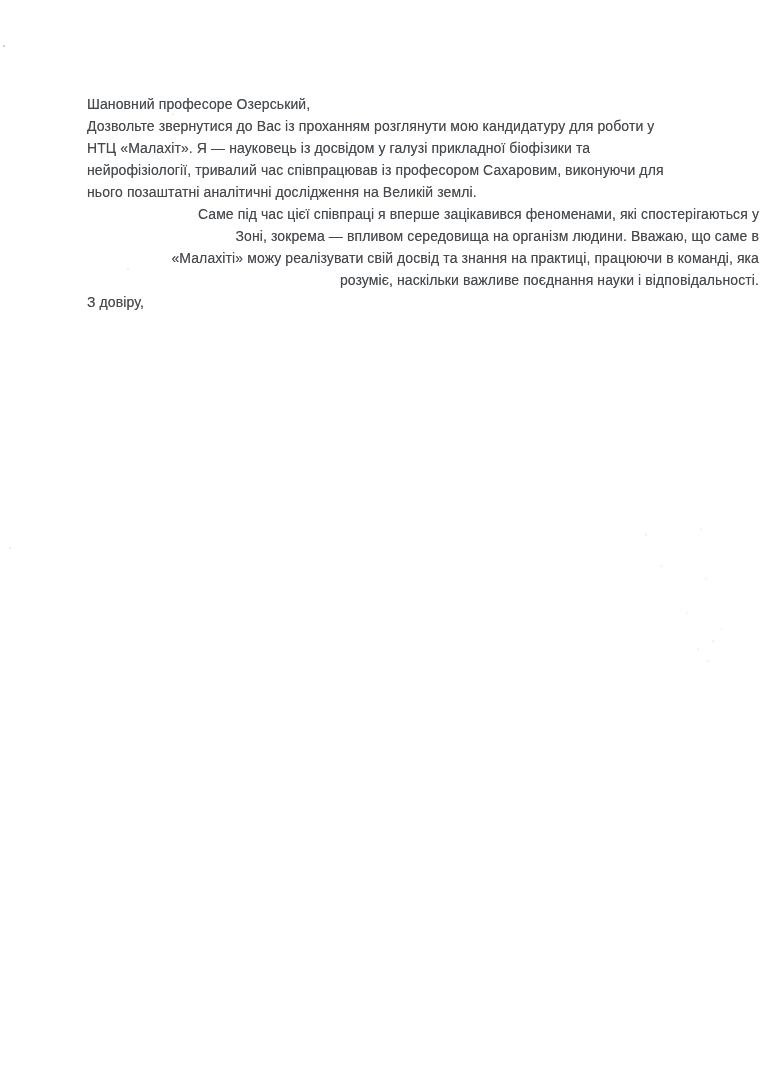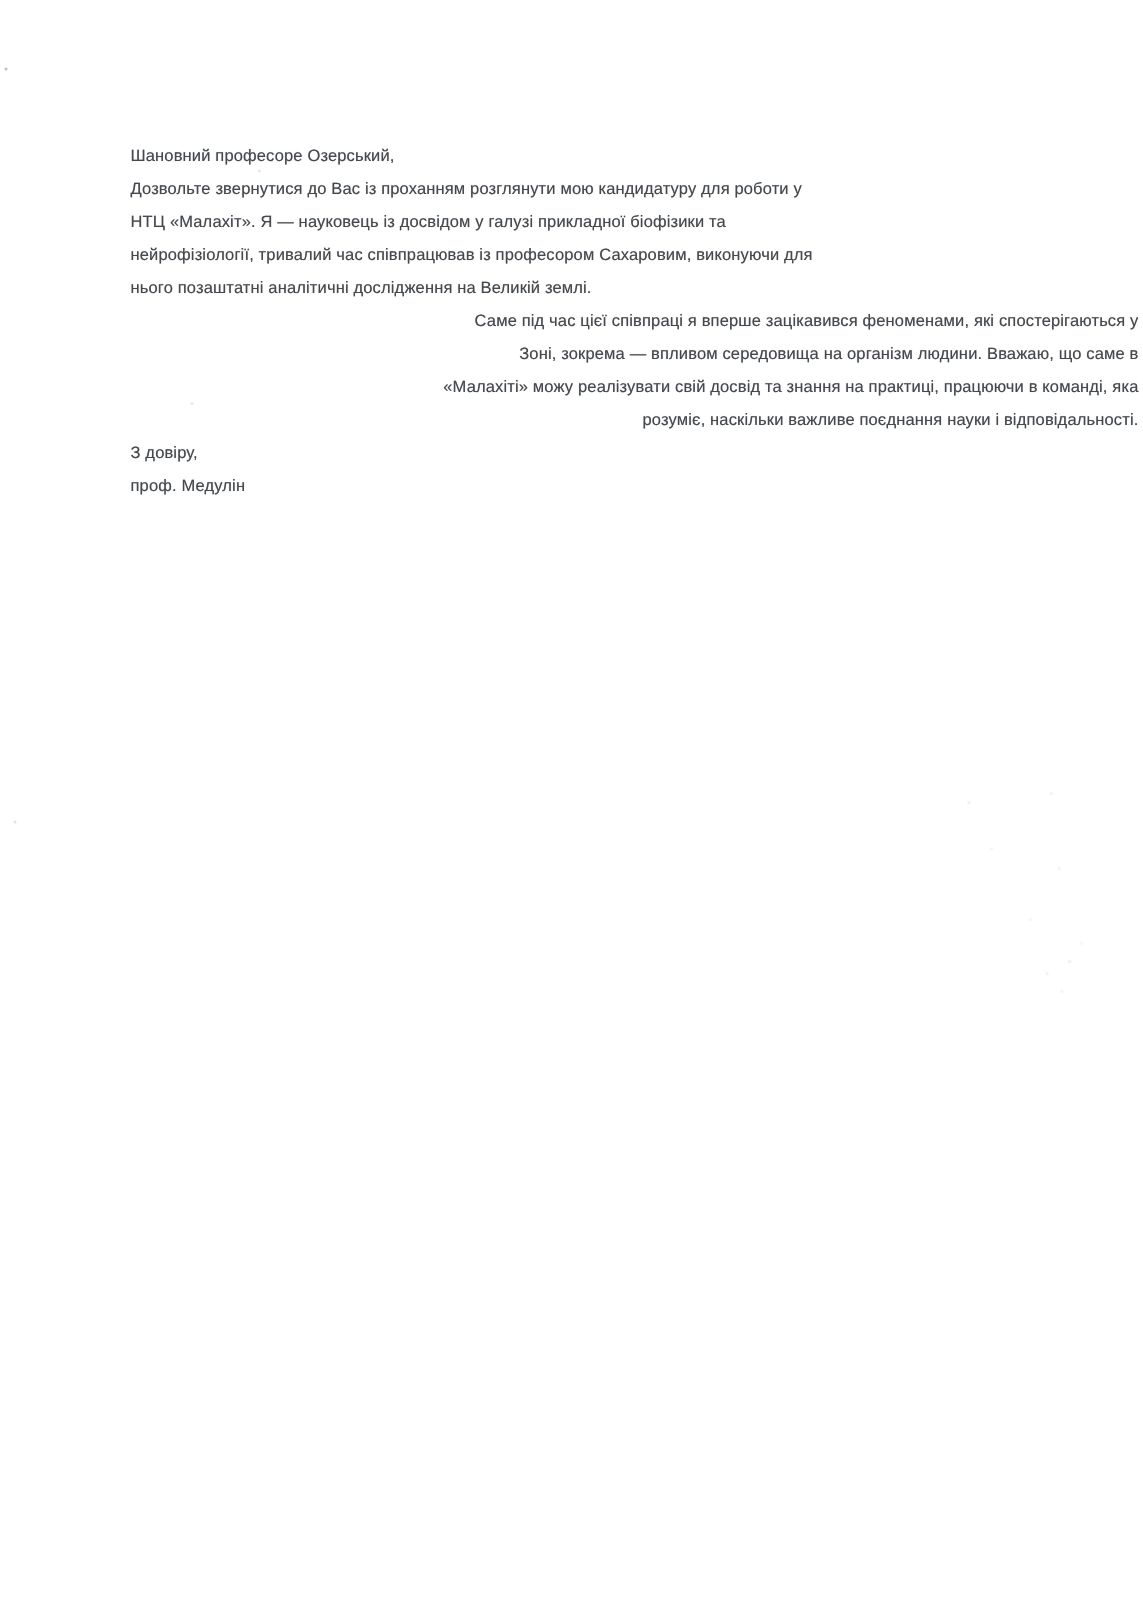--- a/index.html
+++ b/index.html
@@ -14,21 +14,21 @@
     background: #ffffff;
     overflow: hidden;
     font-family: "Liberation Sans", "DejaVu Sans", sans-serif;
   }
   .letter {
     position: absolute;
     left: 87px;
     top: 93px;
     width: 672px;
     color: #45494d;
-    font-size: 11px;
+    font-size: 14px;
     line-height: 22px;
     letter-spacing: 0.1px;
     text-shadow: 0 0 0.5px rgba(69,73,77,0.55);
   }
   .letter p {
     margin: 0;
     white-space: pre-line;
   }
   .greeting   { margin-bottom: 0; }
   .para-1     { margin-top: 48px; }
@@ -68,16 +68,15 @@
     <p class="greeting">Шановний професоре Озерський,</p>
     <p class="para-1">Дозвольте звернутися до Вас із проханням розглянути мою кандидатуру для роботи у
 НТЦ «Малахіт». Я — науковець із досвідом у галузі прикладної біофізики та
 нейрофізіології, тривалий час співпрацював із професором Сахаровим, виконуючи для
 нього позаштатні аналітичні дослідження на Великій землі.</p>
     <p class="para-2">Саме під час цієї співпраці я вперше зацікавився феноменами, які спостерігаються у
 Зоні, зокрема — впливом середовища на організм людини. Вважаю, що саме в
 «Малахіті» можу реалізувати свій досвід та знання на практиці, працюючи в команді, яка
 розуміє, наскільки важливе поєднання науки і відповідальності.</p>
     <p class="closing">З довіру,</p>
-    <p class="signature">проф. Медулін</p>
   </div>
   <div class="specks"></div>
 </div>
 
 </body></html>

